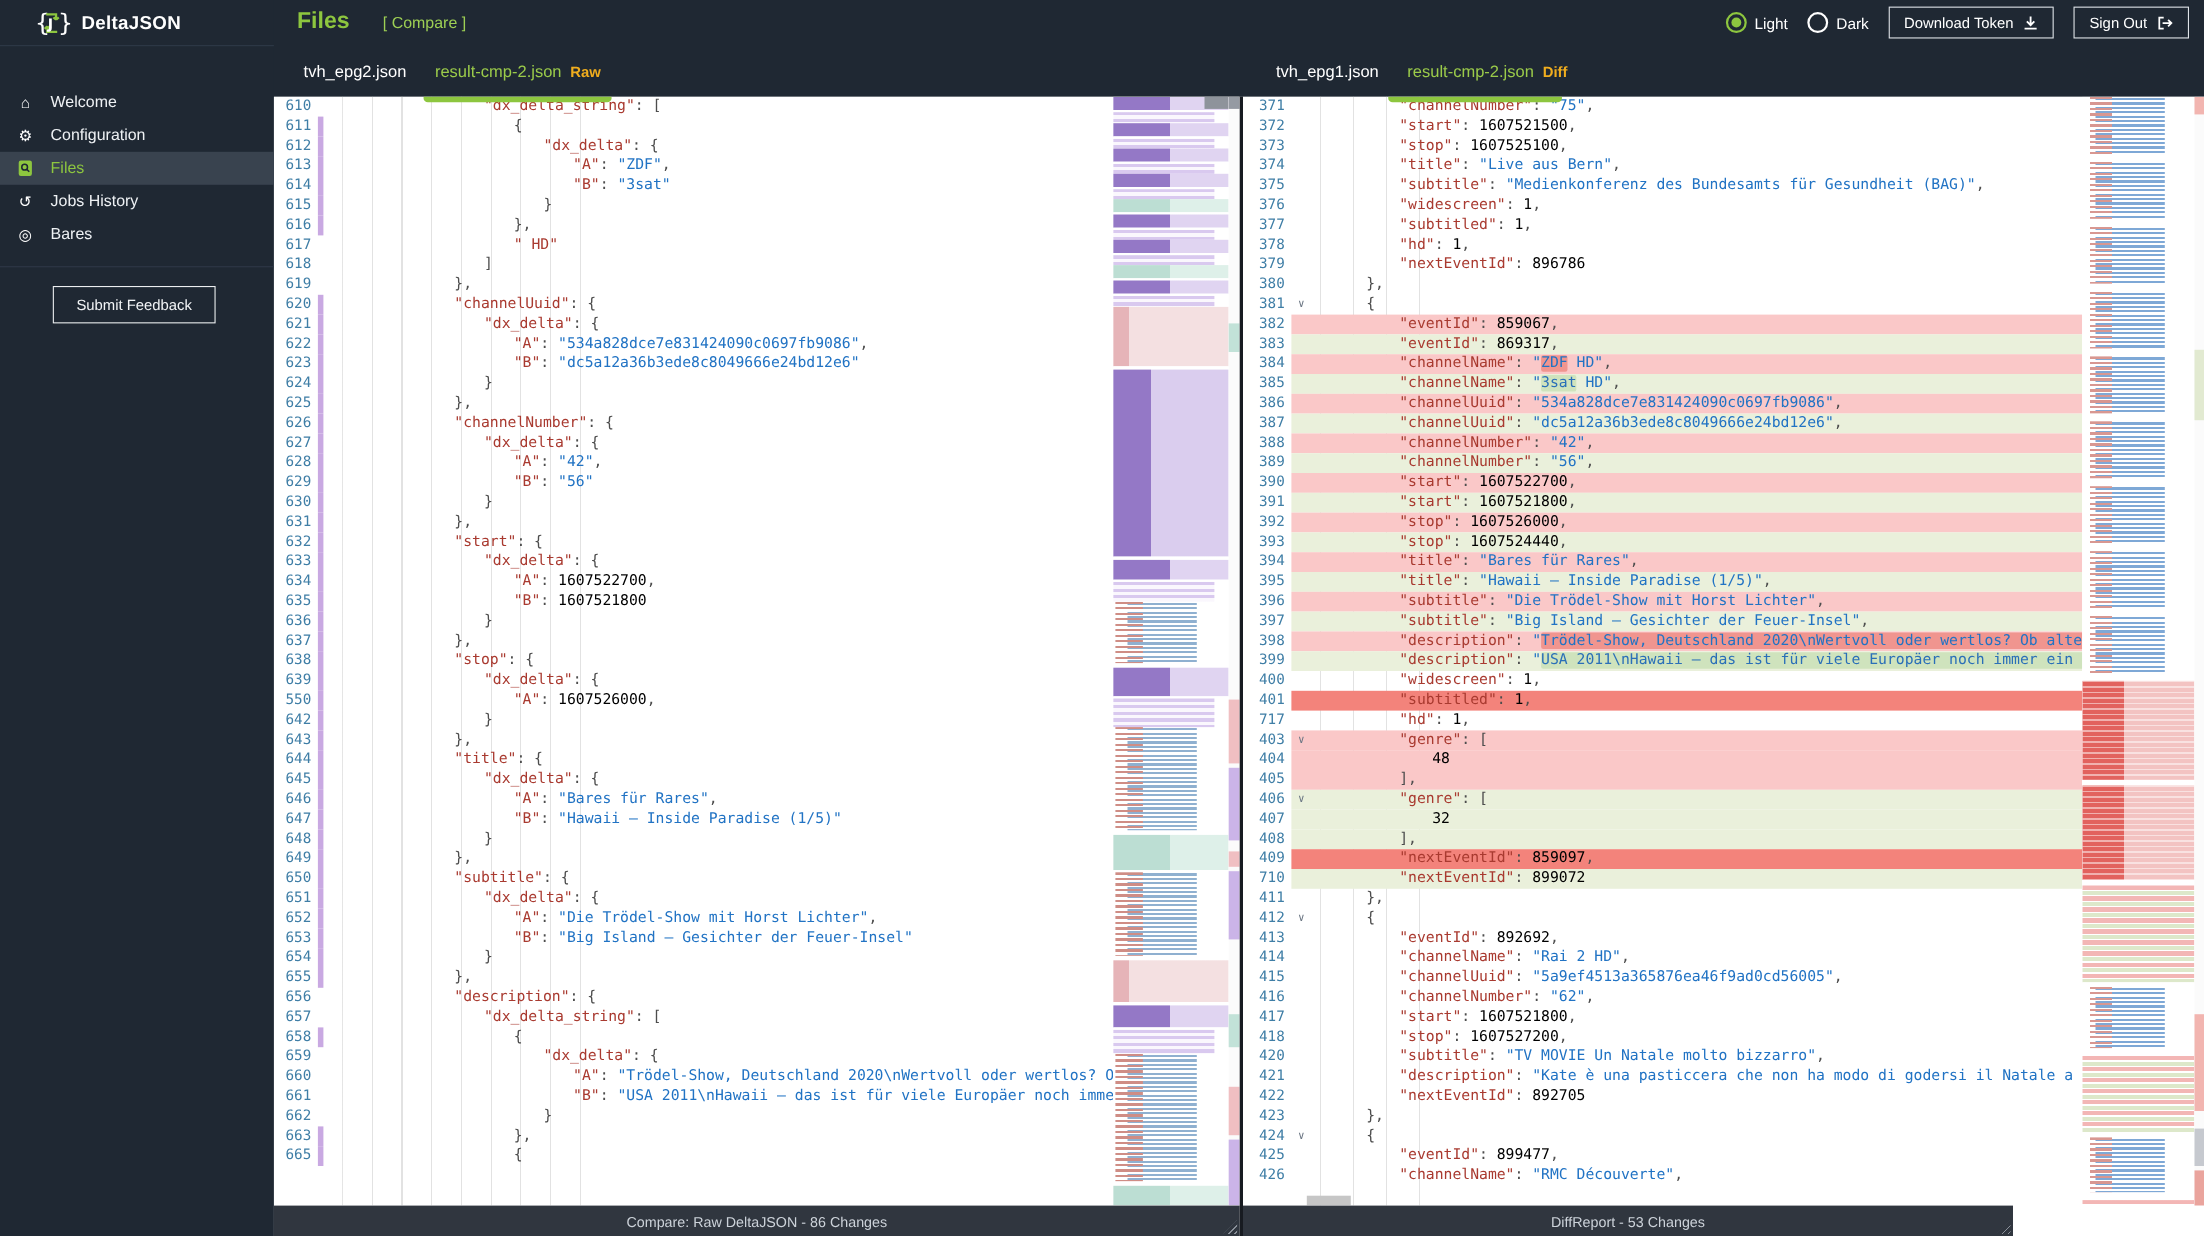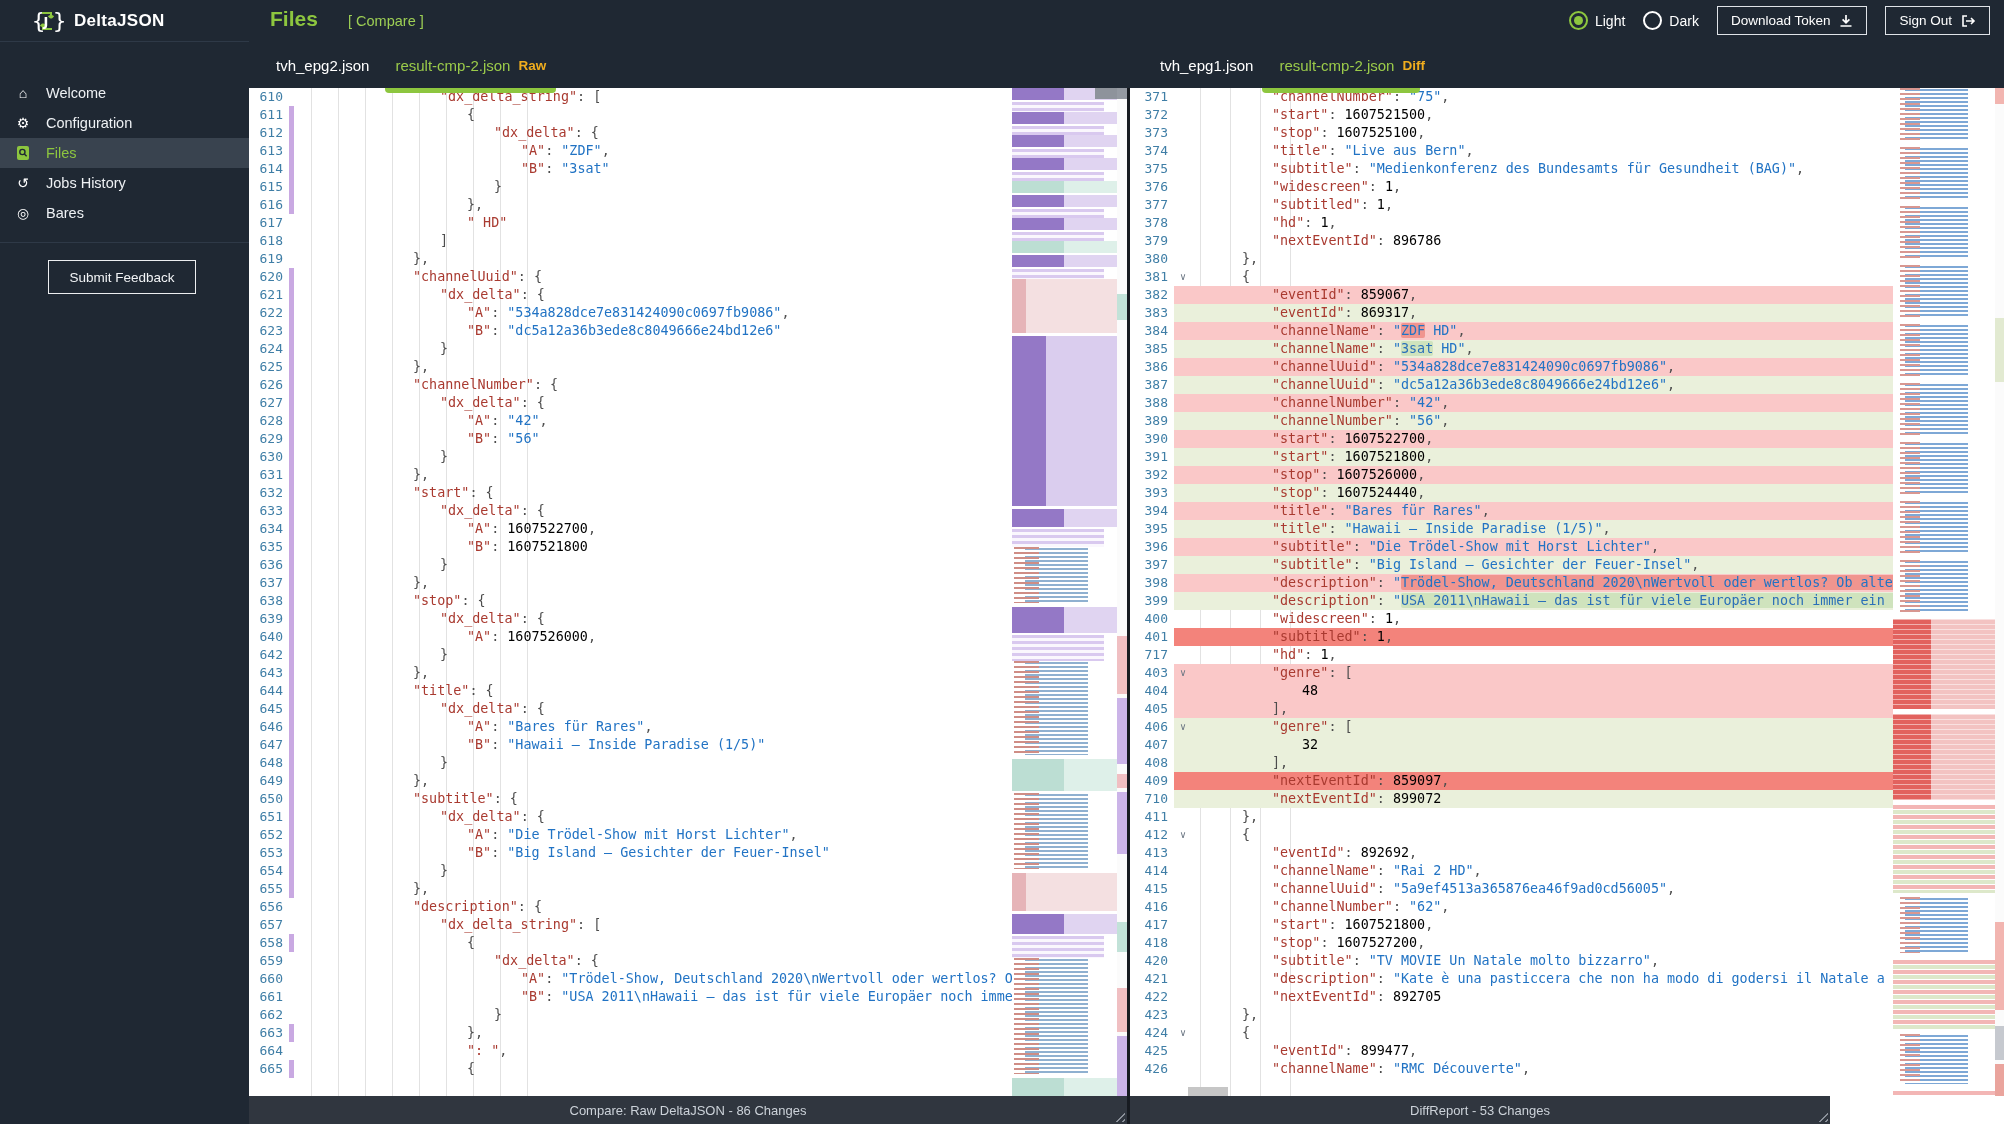--- a/index.html
+++ b/index.html
@@ -232,21 +232,21 @@
         <div class="crow"><span class="ln">630</span><div class="rbody"><span class="bar on"></span><div class="ctext" style="padding-left: 143px;"><span class="tk-p">}</span></div></div></div>
         <div class="crow"><span class="ln">631</span><div class="rbody"><span class="bar on"></span><div class="ctext" style="padding-left: 116px;"><span class="tk-p">},</span></div></div></div>
         <div class="crow"><span class="ln">632</span><div class="rbody"><span class="bar on"></span><div class="ctext" style="padding-left: 116px;"><span class="tk-k">"start"</span><span class="tk-p">: {</span></div></div></div>
         <div class="crow"><span class="ln">633</span><div class="rbody"><span class="bar on"></span><div class="ctext" style="padding-left: 143px;"><span class="tk-k">"dx_delta"</span><span class="tk-p">: {</span></div></div></div>
         <div class="crow"><span class="ln">634</span><div class="rbody"><span class="bar on"></span><div class="ctext" style="padding-left: 170px;"><span class="tk-k">"A"</span><span class="tk-p">: </span><span class="tk-n">1607522700</span><span class="tk-p">,</span></div></div></div>
         <div class="crow"><span class="ln">635</span><div class="rbody"><span class="bar on"></span><div class="ctext" style="padding-left: 170px;"><span class="tk-k">"B"</span><span class="tk-p">: </span><span class="tk-n">1607521800</span></div></div></div>
         <div class="crow"><span class="ln">636</span><div class="rbody"><span class="bar on"></span><div class="ctext" style="padding-left: 143px;"><span class="tk-p">}</span></div></div></div>
         <div class="crow"><span class="ln">637</span><div class="rbody"><span class="bar on"></span><div class="ctext" style="padding-left: 116px;"><span class="tk-p">},</span></div></div></div>
         <div class="crow"><span class="ln">638</span><div class="rbody"><span class="bar on"></span><div class="ctext" style="padding-left: 116px;"><span class="tk-k">"stop"</span><span class="tk-p">: {</span></div></div></div>
         <div class="crow"><span class="ln">639</span><div class="rbody"><span class="bar on"></span><div class="ctext" style="padding-left: 143px;"><span class="tk-k">"dx_delta"</span><span class="tk-p">: {</span></div></div></div>
-        <div class="crow"><span class="ln">640</span><div class="rbody"><span class="bar on"></span><div class="ctext" style="padding-left: 170px;"><span class="tk-k">"A"</span><span class="tk-p">: </span><span class="tk-n">1607526000</span><span class="tk-p">,</span></div></div></div>
+        <div class="crow"><span class="ln">550</span><div class="rbody"><span class="bar on"></span><div class="ctext" style="padding-left: 170px;"><span class="tk-k">"A"</span><span class="tk-p">: </span><span class="tk-n">1607526000</span><span class="tk-p">,</span></div></div></div>
         <div class="crow"><span class="ln">642</span><div class="rbody"><span class="bar on"></span><div class="ctext" style="padding-left: 143px;"><span class="tk-p">}</span></div></div></div>
         <div class="crow"><span class="ln">643</span><div class="rbody"><span class="bar on"></span><div class="ctext" style="padding-left: 116px;"><span class="tk-p">},</span></div></div></div>
         <div class="crow"><span class="ln">644</span><div class="rbody"><span class="bar on"></span><div class="ctext" style="padding-left: 116px;"><span class="tk-k">"title"</span><span class="tk-p">: {</span></div></div></div>
         <div class="crow"><span class="ln">645</span><div class="rbody"><span class="bar on"></span><div class="ctext" style="padding-left: 143px;"><span class="tk-k">"dx_delta"</span><span class="tk-p">: {</span></div></div></div>
         <div class="crow"><span class="ln">646</span><div class="rbody"><span class="bar on"></span><div class="ctext" style="padding-left: 170px;"><span class="tk-k">"A"</span><span class="tk-p">: </span><span class="tk-s">"Bares für Rares"</span><span class="tk-p">,</span></div></div></div>
         <div class="crow"><span class="ln">647</span><div class="rbody"><span class="bar on"></span><div class="ctext" style="padding-left: 170px;"><span class="tk-k">"B"</span><span class="tk-p">: </span><span class="tk-s">"Hawaii – Inside Paradise (1/5)"</span></div></div></div>
         <div class="crow"><span class="ln">648</span><div class="rbody"><span class="bar on"></span><div class="ctext" style="padding-left: 143px;"><span class="tk-p">}</span></div></div></div>
         <div class="crow"><span class="ln">649</span><div class="rbody"><span class="bar on"></span><div class="ctext" style="padding-left: 116px;"><span class="tk-p">},</span></div></div></div>
         <div class="crow"><span class="ln">650</span><div class="rbody"><span class="bar on"></span><div class="ctext" style="padding-left: 116px;"><span class="tk-k">"subtitle"</span><span class="tk-p">: {</span></div></div></div>
         <div class="crow"><span class="ln">651</span><div class="rbody"><span class="bar on"></span><div class="ctext" style="padding-left: 143px;"><span class="tk-k">"dx_delta"</span><span class="tk-p">: {</span></div></div></div>
@@ -255,21 +255,20 @@
         <div class="crow"><span class="ln">654</span><div class="rbody"><span class="bar on"></span><div class="ctext" style="padding-left: 143px;"><span class="tk-p">}</span></div></div></div>
         <div class="crow"><span class="ln">655</span><div class="rbody"><span class="bar on"></span><div class="ctext" style="padding-left: 116px;"><span class="tk-p">},</span></div></div></div>
         <div class="crow"><span class="ln">656</span><div class="rbody"><span class="bar"></span><div class="ctext" style="padding-left: 116px;"><span class="tk-k">"description"</span><span class="tk-p">: {</span></div></div></div>
         <div class="crow"><span class="ln">657</span><div class="rbody"><span class="bar"></span><div class="ctext" style="padding-left: 143px;"><span class="tk-k">"dx_delta_string"</span><span class="tk-p">: [</span></div></div></div>
         <div class="crow"><span class="ln">658</span><div class="rbody"><span class="bar on"></span><div class="ctext" style="padding-left: 170px;"><span class="tk-p">{</span></div></div></div>
         <div class="crow"><span class="ln">659</span><div class="rbody"><span class="bar"></span><div class="ctext" style="padding-left: 197px;"><span class="tk-k">"dx_delta"</span><span class="tk-p">: {</span></div></div></div>
         <div class="crow"><span class="ln">660</span><div class="rbody"><span class="bar"></span><div class="ctext" style="padding-left: 224px;"><span class="tk-k">"A"</span><span class="tk-p">: </span><span class="tk-s">"Trödel-Show, Deutschland 2020\nWertvoll oder wertlos? Ob alter Krimskrams oder wertvolle Rarität"</span></div></div></div>
         <div class="crow"><span class="ln">661</span><div class="rbody"><span class="bar"></span><div class="ctext" style="padding-left: 224px;"><span class="tk-k">"B"</span><span class="tk-p">: </span><span class="tk-s">"USA 2011\nHawaii – das ist für viele Europäer noch immer ein Ort der Sehnsucht"</span></div></div></div>
         <div class="crow"><span class="ln">662</span><div class="rbody"><span class="bar"></span><div class="ctext" style="padding-left: 197px;"><span class="tk-p">}</span></div></div></div>
         <div class="crow"><span class="ln">663</span><div class="rbody"><span class="bar on"></span><div class="ctext" style="padding-left: 170px;"><span class="tk-p">},</span></div></div></div>
-        <div class="crow"><span class="ln">664</span><div class="rbody"><span class="bar"></span><div class="ctext" style="padding-left: 170px;"><span class="tk-k">": "</span><span class="tk-p">,</span></div></div></div>
         <div class="crow"><span class="ln">665</span><div class="rbody"><span class="bar on"></span><div class="ctext" style="padding-left: 170px;"><span class="tk-p">{</span></div></div></div>
       </div>
     <div class="tab-underline ul-left"></div>
     <div class="mmap" id="mm-left">
       <div class="mm-slider"></div>
     <div class="mm mm-pb" style="height: 12px;"></div>
         <div class="mm mm-lr" style="height: 10px;"></div>
         <div class="mm mm-pb" style="height: 12px;"></div>
         <div class="mm mm-lr" style="height: 9px;"></div>
         <div class="mm mm-pb" style="height: 12px;"></div>

